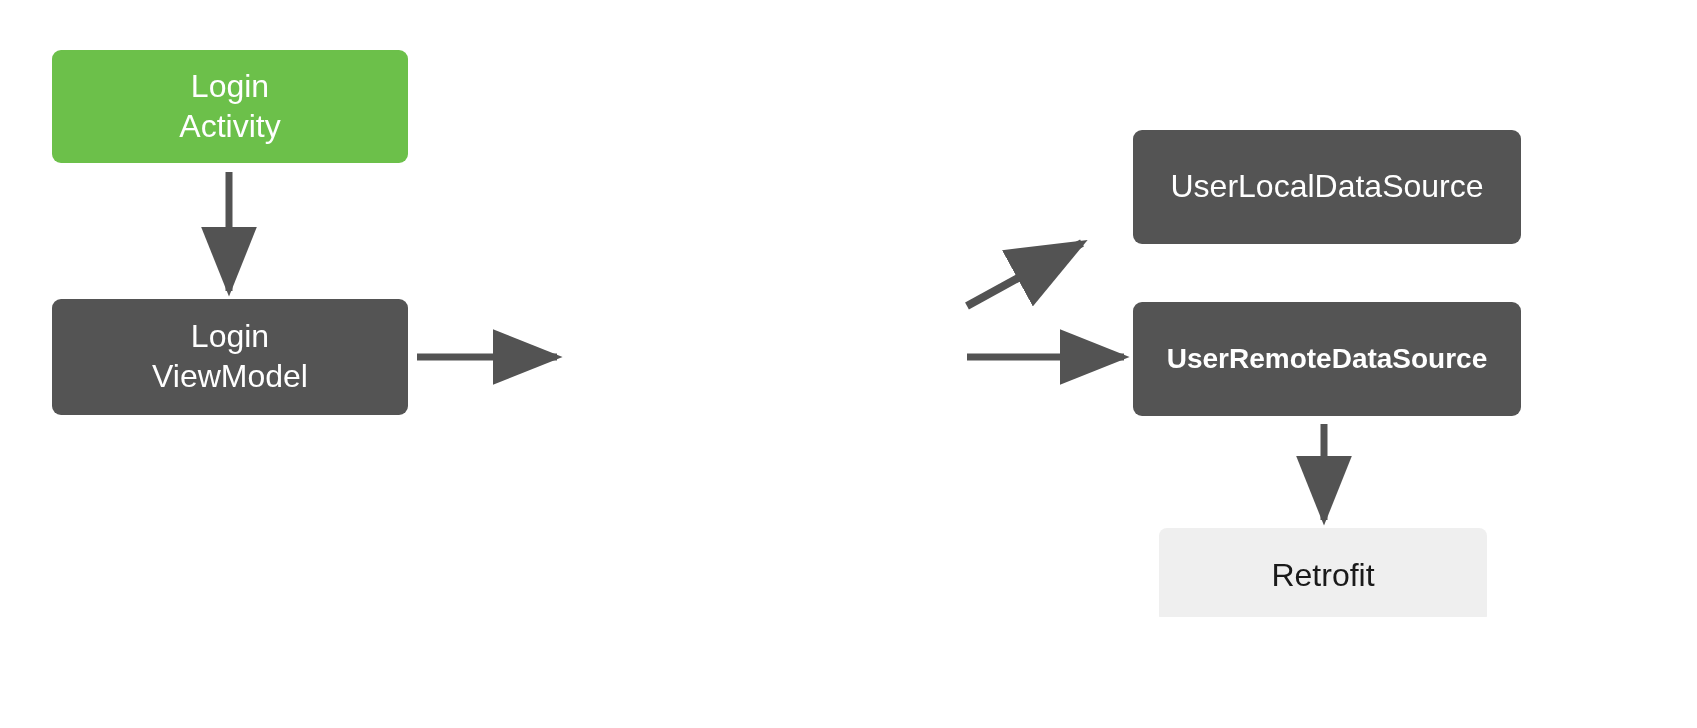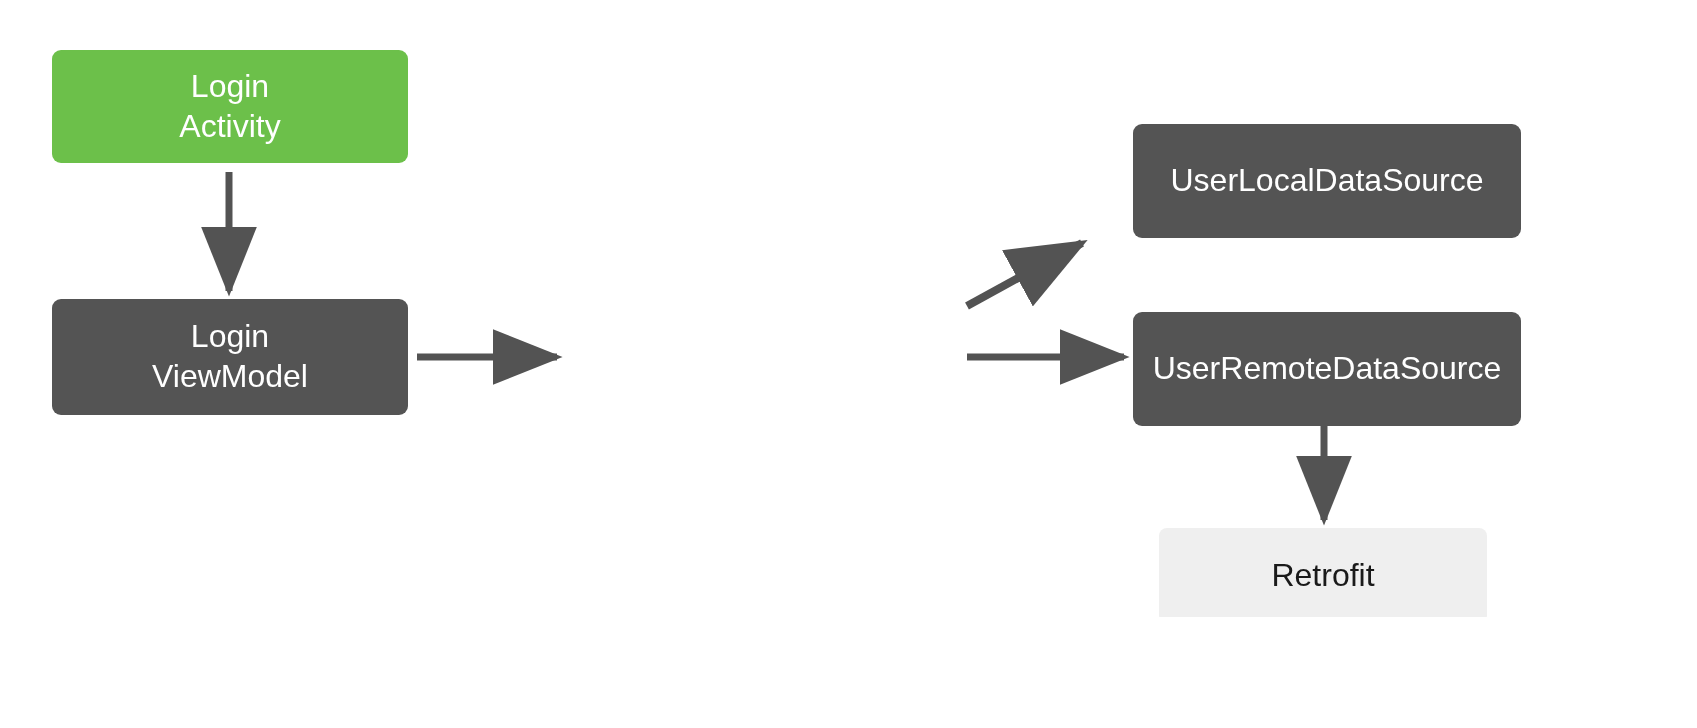--- a/index.html
+++ b/index.html
@@ -96,25 +96,25 @@
     <span class="node-label">Login
 Activity</span>
   </div>
 
   <div class="node node-dark" style="left: 52px; top: 299px; width: 356px; height: 116px; font-size: 32px; background: rgb(84, 84, 84);">
     <span class="node-label">Login
 ViewModel</span>
   </div>
 
 
-  <div class="node node-dark" style="left: 1133px; top: 124px; width: 388px; height: 114px; font-size: 32px; background: rgb(84, 84, 84);">
+  <div class="node node-dark" style="left: 1133px; top: 130px; width: 388px; height: 114px; font-size: 32px; background: rgb(84, 84, 84);">
     <span class="node-label">UserLocalDataSource</span>
   </div>
 
-  <div class="node node-dark" style="left: 1133px; top: 312px; width: 388px; height: 114px; font-size: 32px; background: rgb(84, 84, 84);">
+  <div class="node node-dark" style="left: 1133px; top: 302px; width: 388px; height: 114px; font-size: 28px; background: rgb(84, 84, 84); font-weight: bold;">
     <span class="node-label">UserRemoteDataSource</span>
   </div>
 
   <div class="node node-light" style="left: 1159px; top: 528px; width: 328px; height: 95px; font-size: 32px; background: rgb(239, 239, 239);">
     <span class="node-label">Retrofit</span>
   </div>
 
 </div>
 
 </body></html>

